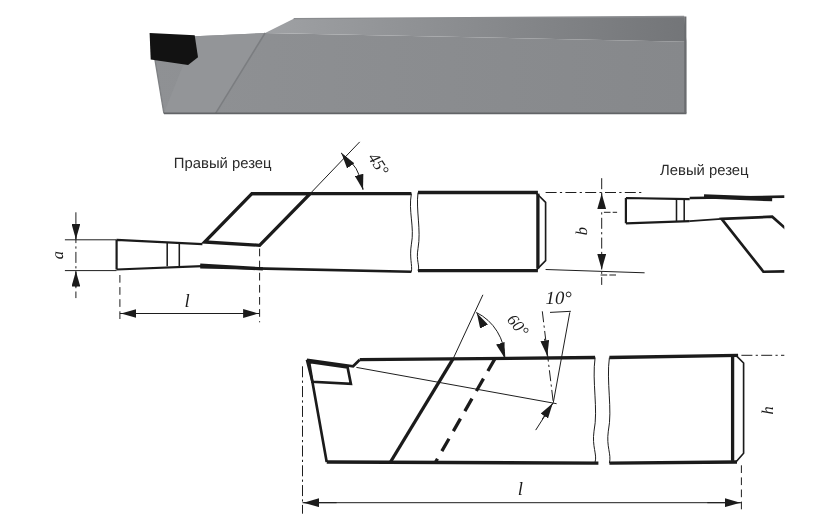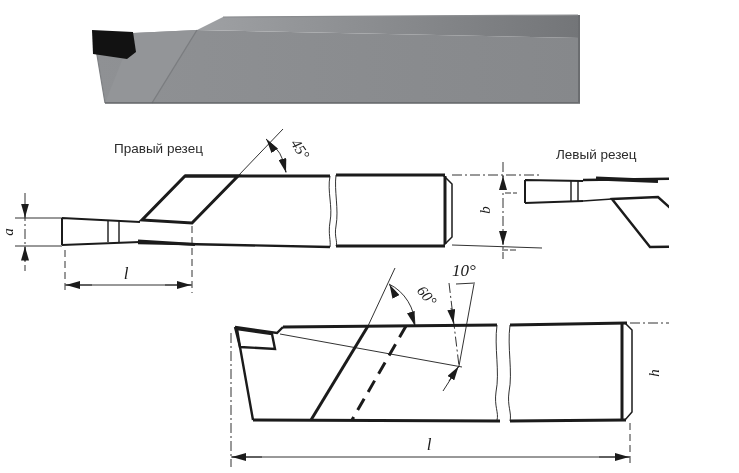--- a/index.html
+++ b/index.html
@@ -1,17 +1,17 @@
 <!DOCTYPE html>
 <html><head>
 <meta charset="utf-8">
 <style>
   html,body{margin:0;padding:0;background:#ffffff;}
   .stage{position:relative;width:669px;height:473px;background:#ffffff;overflow:hidden;
-         font-family:"Liberation Sans",sans-serif;}
+         font-family:"Liberation Sans",sans-serif;padding-left:44px;}
   svg{display:block;}
   text{fill:#1b1b1b;}
   .caption{font-family:"Liberation Sans",sans-serif;font-size:13.5px;fill:#2b2b2b;}
   .dimletter{font-family:"Liberation Serif",serif;font-style:italic;font-size:17px;}
   .dimletter-sm{font-family:"Liberation Serif",serif;font-style:italic;font-size:15px;}
   .angletxt{font-family:"Liberation Serif",serif;font-style:italic;font-size:15px;}
   .angletxt-big{font-family:"Liberation Serif",serif;font-style:italic;font-size:17px;}
   .ln{stroke:#1b1b1b;fill:none;}
   .thin{stroke-width:0.9;}
   .med{stroke-width:2;}

